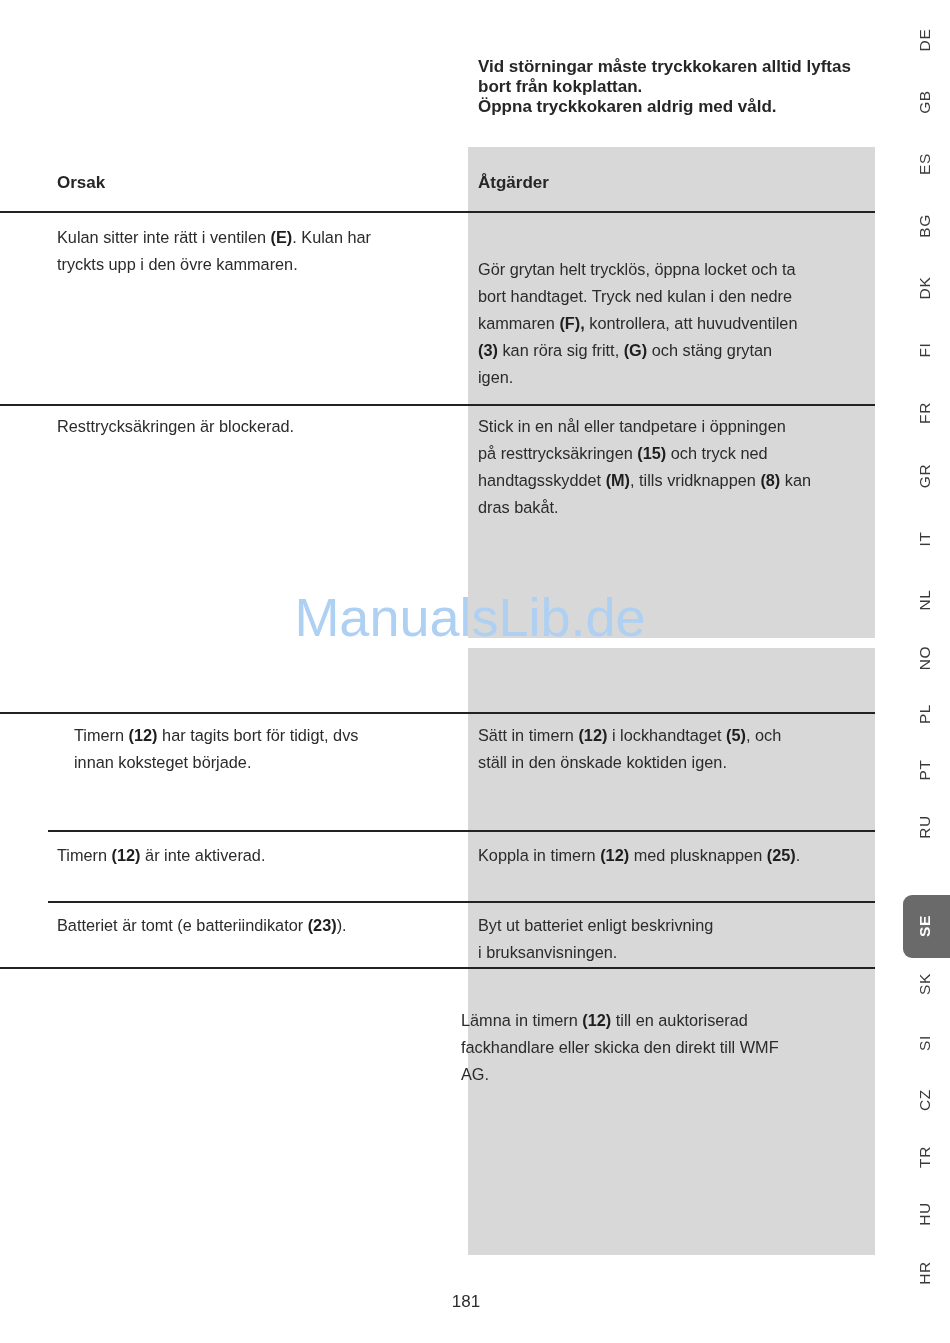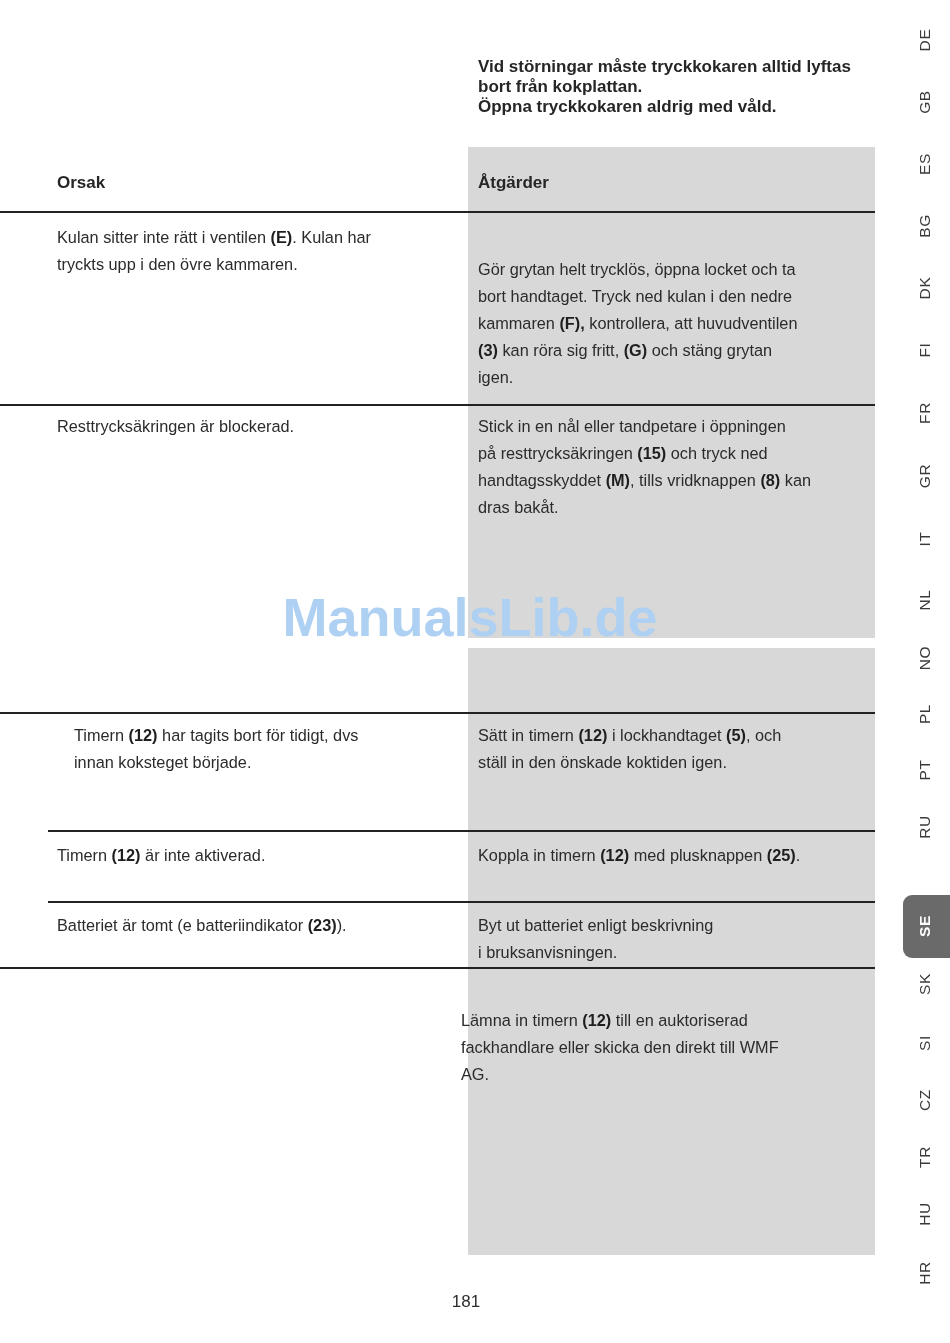--- a/index.html
+++ b/index.html
@@ -43,21 +43,21 @@
     position:absolute;top:173px;font-weight:bold;font-size:17px;color:#262626;
   }
 
   .cell{
     position:absolute;font-size:16.3px;line-height:27px;color:var(--ink);
   }
   .cell b{font-weight:bold;color:#1e1e1e;}
 
   .watermark{
     position:absolute;left:235px;top:586px;width:470px;
-    text-align:center;font-size:54px;font-weight:bold;letter-spacing:0px;
+    text-align:center;font-size:54px;font-weight:normal;letter-spacing:0px;
     color:var(--wm);z-index:5;
   }
 
   .pageno{
     position:absolute;left:426px;top:1292px;width:80px;text-align:center;
     font-size:17px;color:#2e2e2e;
   }
 
   .sidebar{position:absolute;left:0;top:0;width:950px;height:1343px;pointer-events:none;}
   .lang{

